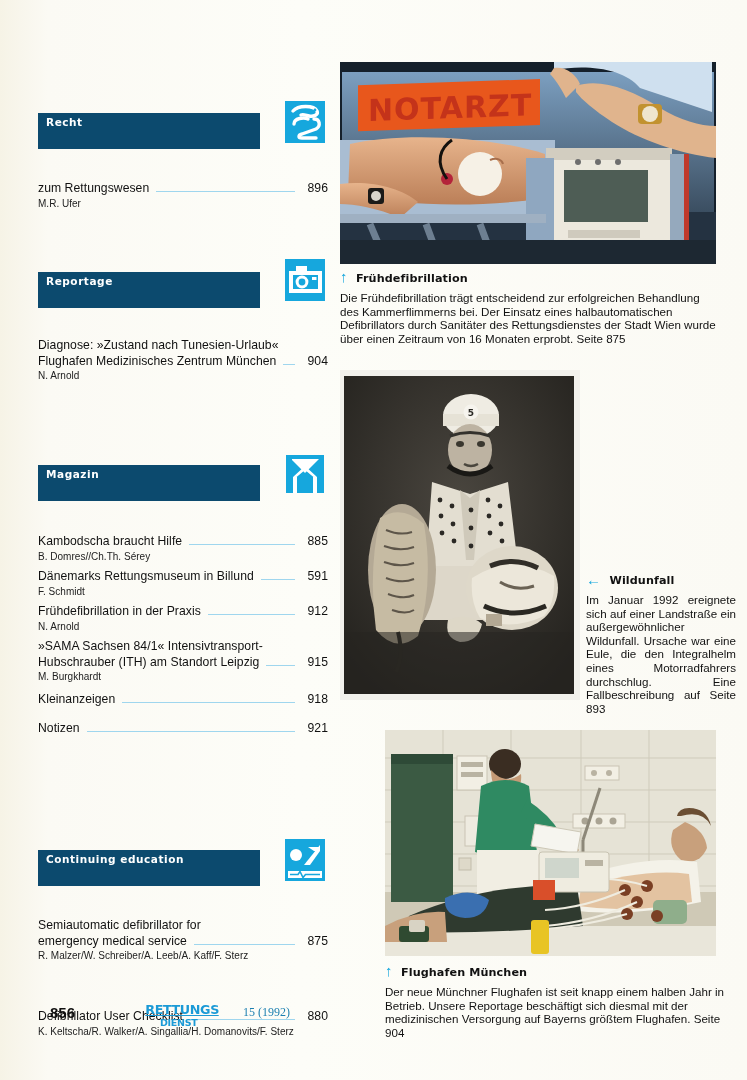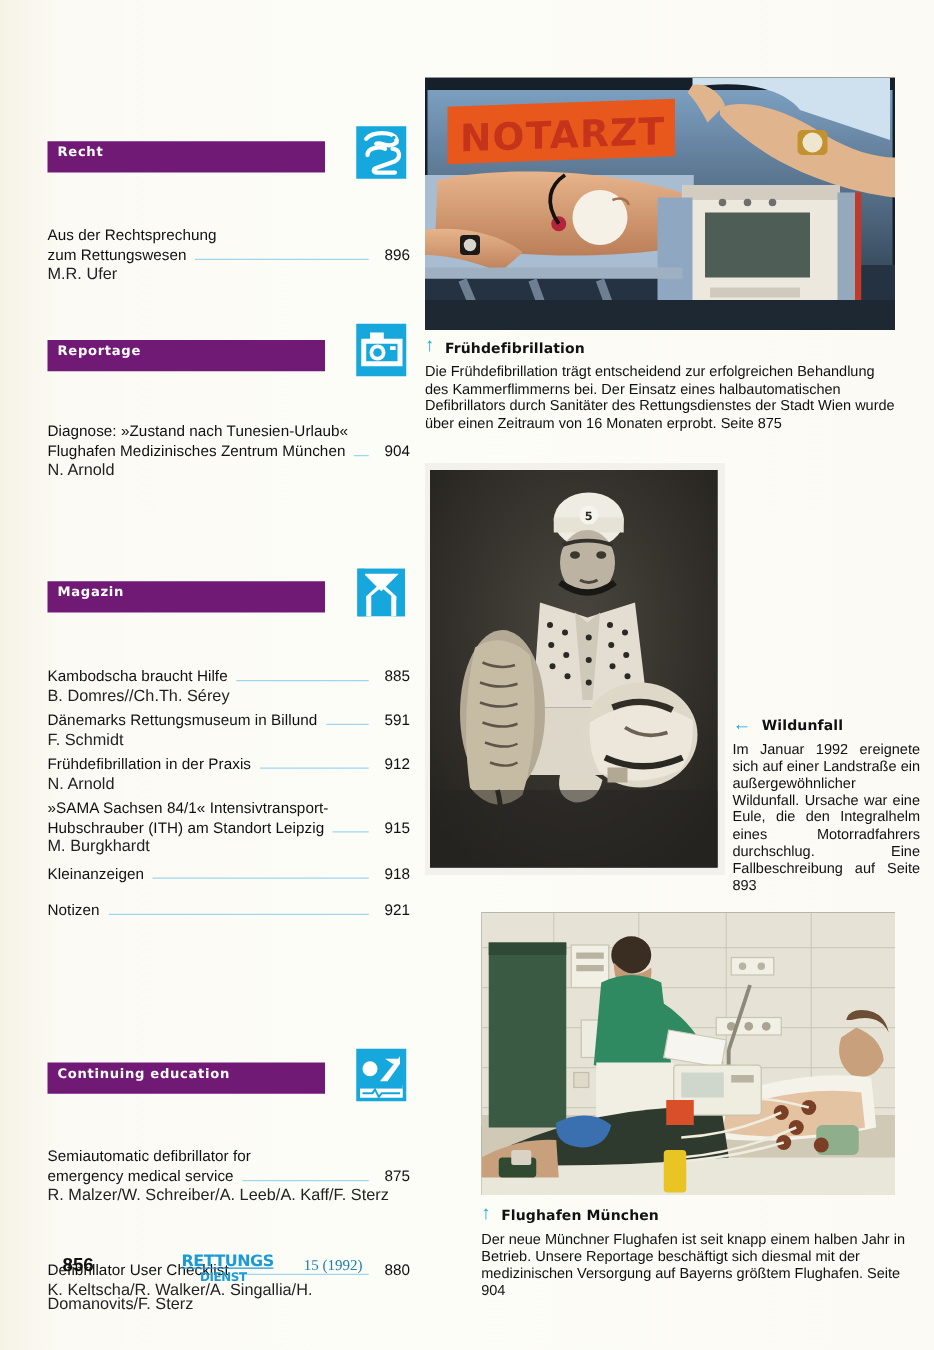--- a/index.html
+++ b/index.html
@@ -27,21 +27,21 @@
   .topbar span{
     color:#ffffff;font-size:11.5px;font-weight:bold;letter-spacing:.9px;
     line-height:22px;margin-left:9px;display:block;
     font-family:"DejaVu Sans", sans-serif;
   }
 
   
   .leftcol{position:absolute;left:0;top:0;width:340px;height:1080px;}
 
   .sec-head{
-    position:absolute;height:25px;background:#701a75;left:38px;width:220px;
+    position:absolute;height:36px;background:#0c4a6e;left:38px;width:220px;
   }
   .sec-head span{
     color:#fff;font-size:10.5px;font-weight:bold;letter-spacing:.55px;
     line-height:18px;margin-left:8px;display:block;
     font-family:"DejaVu Sans", sans-serif;
   }
   .sec-icon{position:absolute;width:42px;height:44px;left:284px;}
 
   .entry{position:absolute;left:38px;width:290px;}
   .entry .ttl{
@@ -50,21 +50,21 @@
   }
   .entry .ttl.row{display:flex;align-items:baseline;}
   .entry .rule{
     flex:1 1 auto;height:0;border-bottom:1.1px solid #9fd6ee;
     margin:0 7px 4px 7px;min-width:10px;
   }
   .entry .pg{
     font-size:12.2px;color:#111;width:26px;text-align:right;flex:0 0 auto;
   }
   .entry .aut{
-    font-size:13px;line-height:11px;color:#222;margin-top:1px;
+    font-size:10px;line-height:11px;color:#222;margin-top:1px;
     letter-spacing:.02px;
   }
 
   
   .footer{position:absolute;left:38px;top:1000px;width:300px;height:34px;}
   .footer .folio{
     position:absolute;left:12px;top:4px;font-size:15px;font-weight:bold;color:#111;
   }
   .logo{
     position:absolute;left:108px;top:0px;width:78px;height:26px;
@@ -122,21 +122,20 @@
     <div class="sec-icon" style="top:100px;">
       <svg width="42" height="44" viewBox="0 0 42 44">
         <rect x="1" y="1" width="40" height="42" fill="#16a7dd"></rect>
         <path d="M9 11 C14 5 30 5 33 11 C35 15 29 17 25 16 C21 15 19 14 17 15" stroke="#ffffff" stroke-width="3.4" fill="none" stroke-linecap="round"></path>
         <circle cx="31" cy="10" r="1.4" fill="#16a7dd"></circle>
         <path d="M30 19 C36 19 37 26 32 29 L18 34 C14 35 14 38 18 38 L32 38" stroke="#ffffff" stroke-width="3.4" fill="none" stroke-linecap="round" stroke-linejoin="round"></path>
         <path d="M10 24 C10 18 20 17 24 19" stroke="#ffffff" stroke-width="3.4" fill="none" stroke-linecap="round"></path>
       </svg>
     </div>
     <div class="entry" style="top:181px;">
-      <div class="ttl">Aus der Rechtsprechung</div>
       <div class="ttl row">
         <span>zum Rettungswesen</span>
         <span class="rule"></span>
         <span class="pg">896</span>
       </div>
       <div class="aut">M.R. Ufer</div>
     </div>
 
     <div class="sec-head" style="top:272px;width:222px;">
       <span>Reportage</span>

